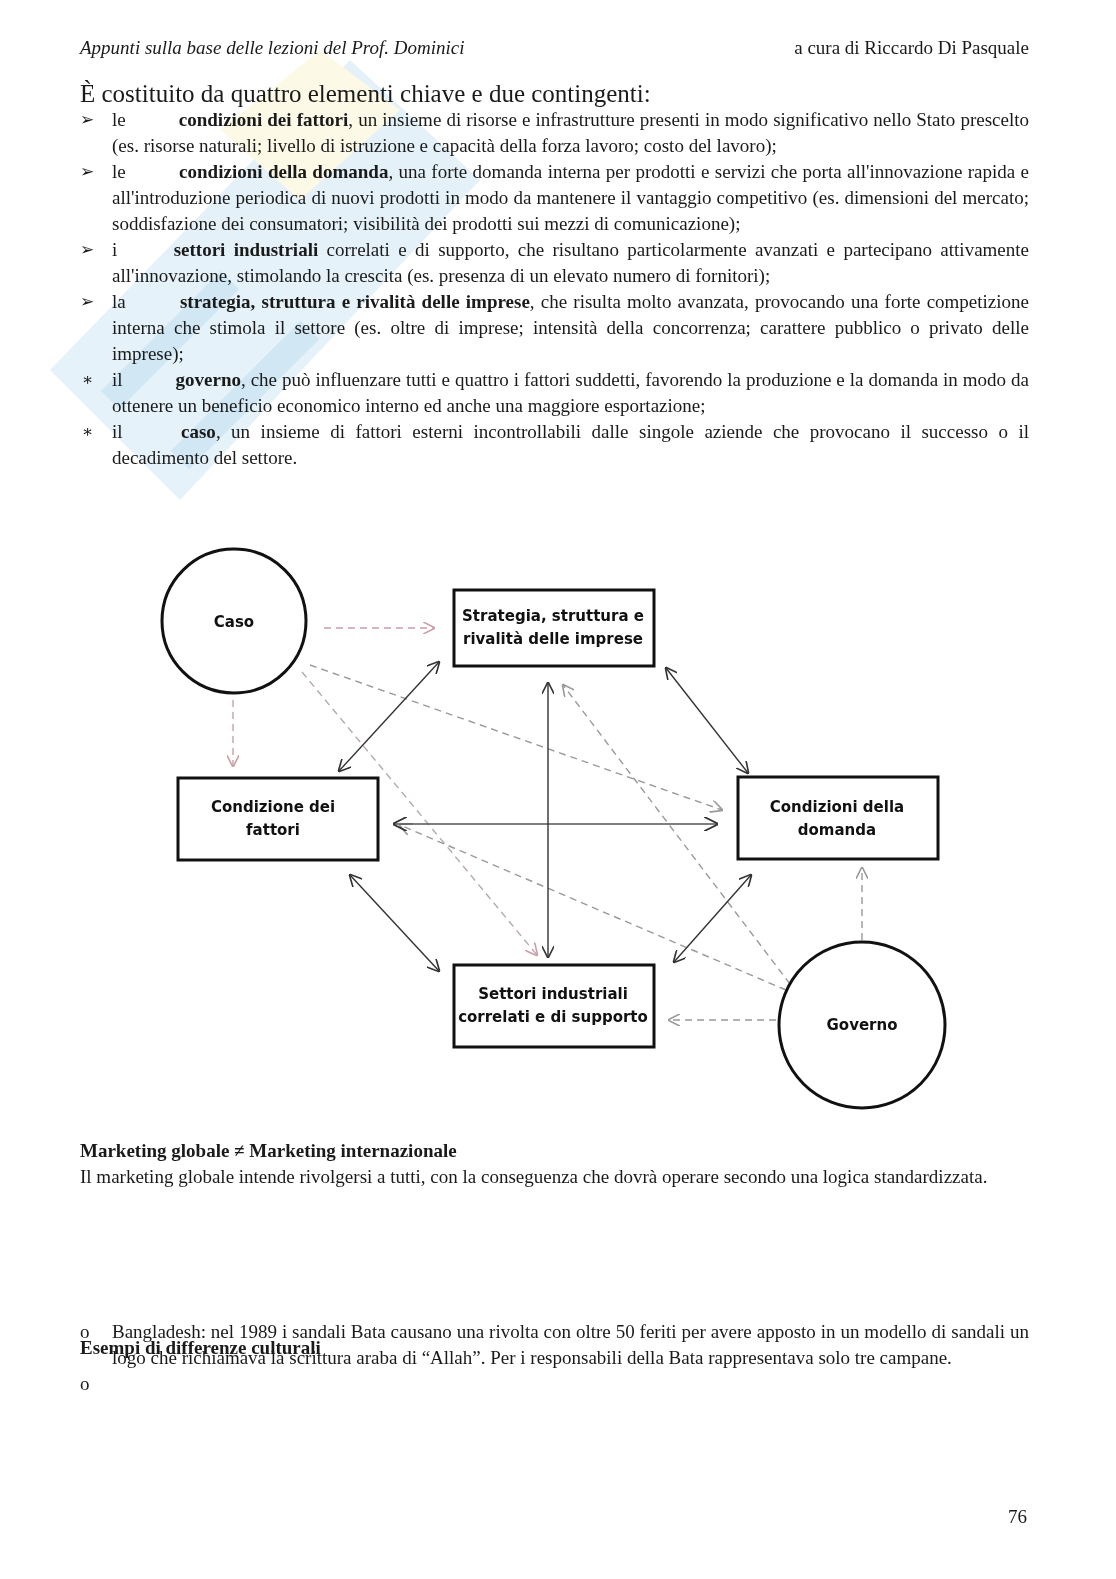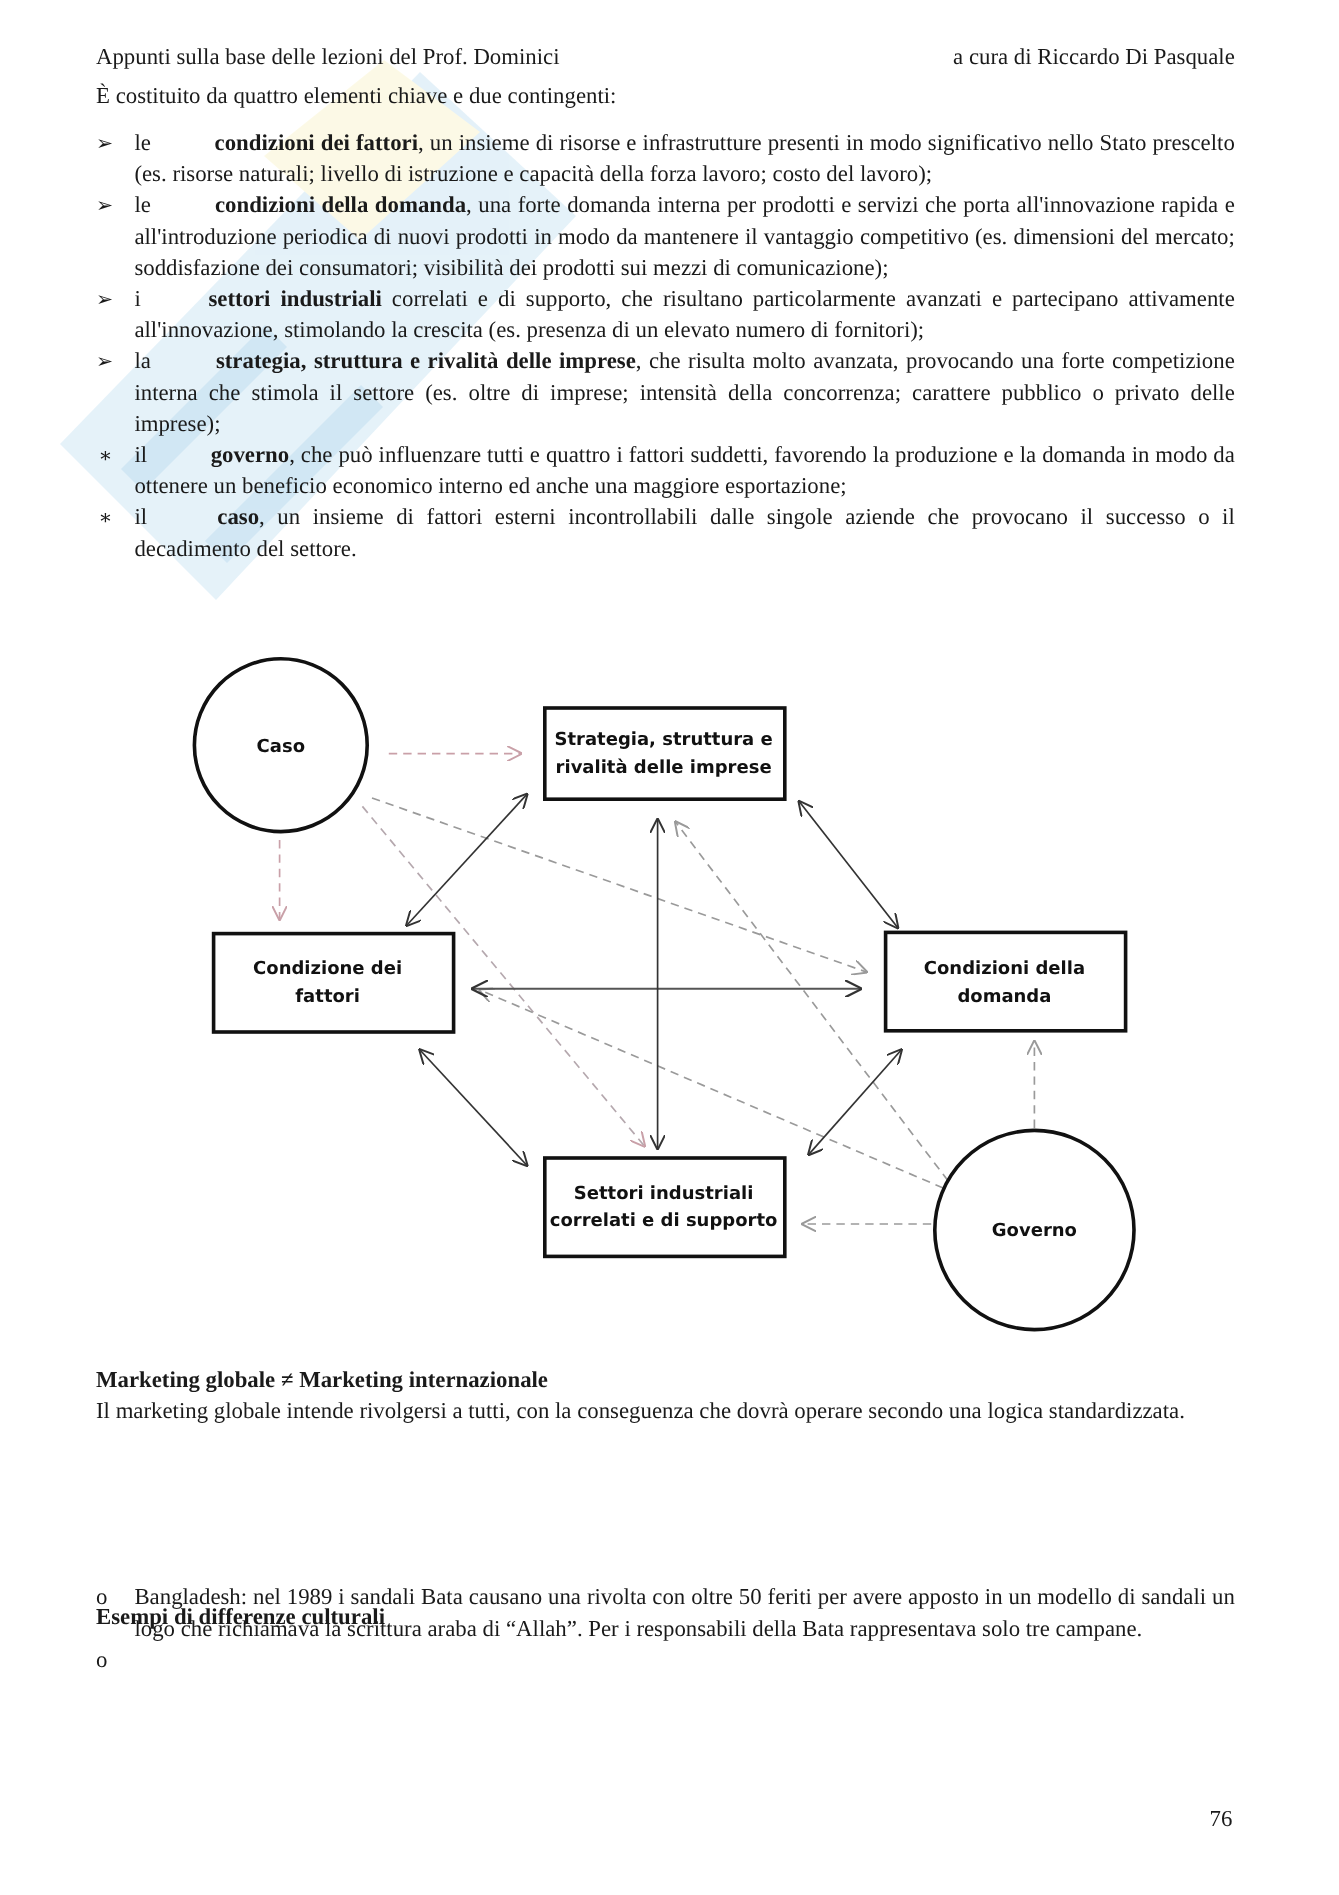--- a/index.html
+++ b/index.html
@@ -1,22 +1,22 @@
 <!DOCTYPE html>
 <html><head>
 <meta charset="utf-8">
 <style>
   html, body { margin:0; padding:0; background:#ffffff; }
   body { width:1116px; height:1579px; position:relative; overflow:hidden;
          font-family:"Liberation Serif", "DejaVu Serif", serif; color:#1a1a1a; }
   .watermark { position:absolute; left:20px; top:40px; width:460px; height:480px; pointer-events:none; }
   .header { position:absolute; top:37px; left:80px; width:949px; height:26px; font-size:19px; }
-  .header .left { position:absolute; left:0; top:0; }
+  .header .left { position:absolute; left:0; top:0;font-style:italic; }
   .header .right { position:absolute; right:0; top:0; }
-  .intro { position:absolute; left:80px; top:68px; font-size:19px; line-height:26px; }
+  .intro { position:absolute; left:80px; top:81px; font-size:25px; line-height:26px; }
   .list { position:absolute; left:80px; width:949px; font-size:19px; line-height:26px; }
   .item { position:relative; padding-left:32px; text-align:justify; }
   .item .marker { position:absolute; left:0; top:0; width:26px; }
   .item .marker.arrow { font-size:17px; }
   .item .marker.star { font-size:17px; padding-left:2px; }
   .item b { font-weight:bold;margin-left:48px; }
   .diagram { position:absolute; left:0; top:540px; width:1116px; height:580px; }
   .sec { position:absolute; left:80px; width:949px; font-size:19px; line-height:26px; }
   .sec .title { font-weight:bold; }
   .sec p { margin:0; text-align:justify; }

